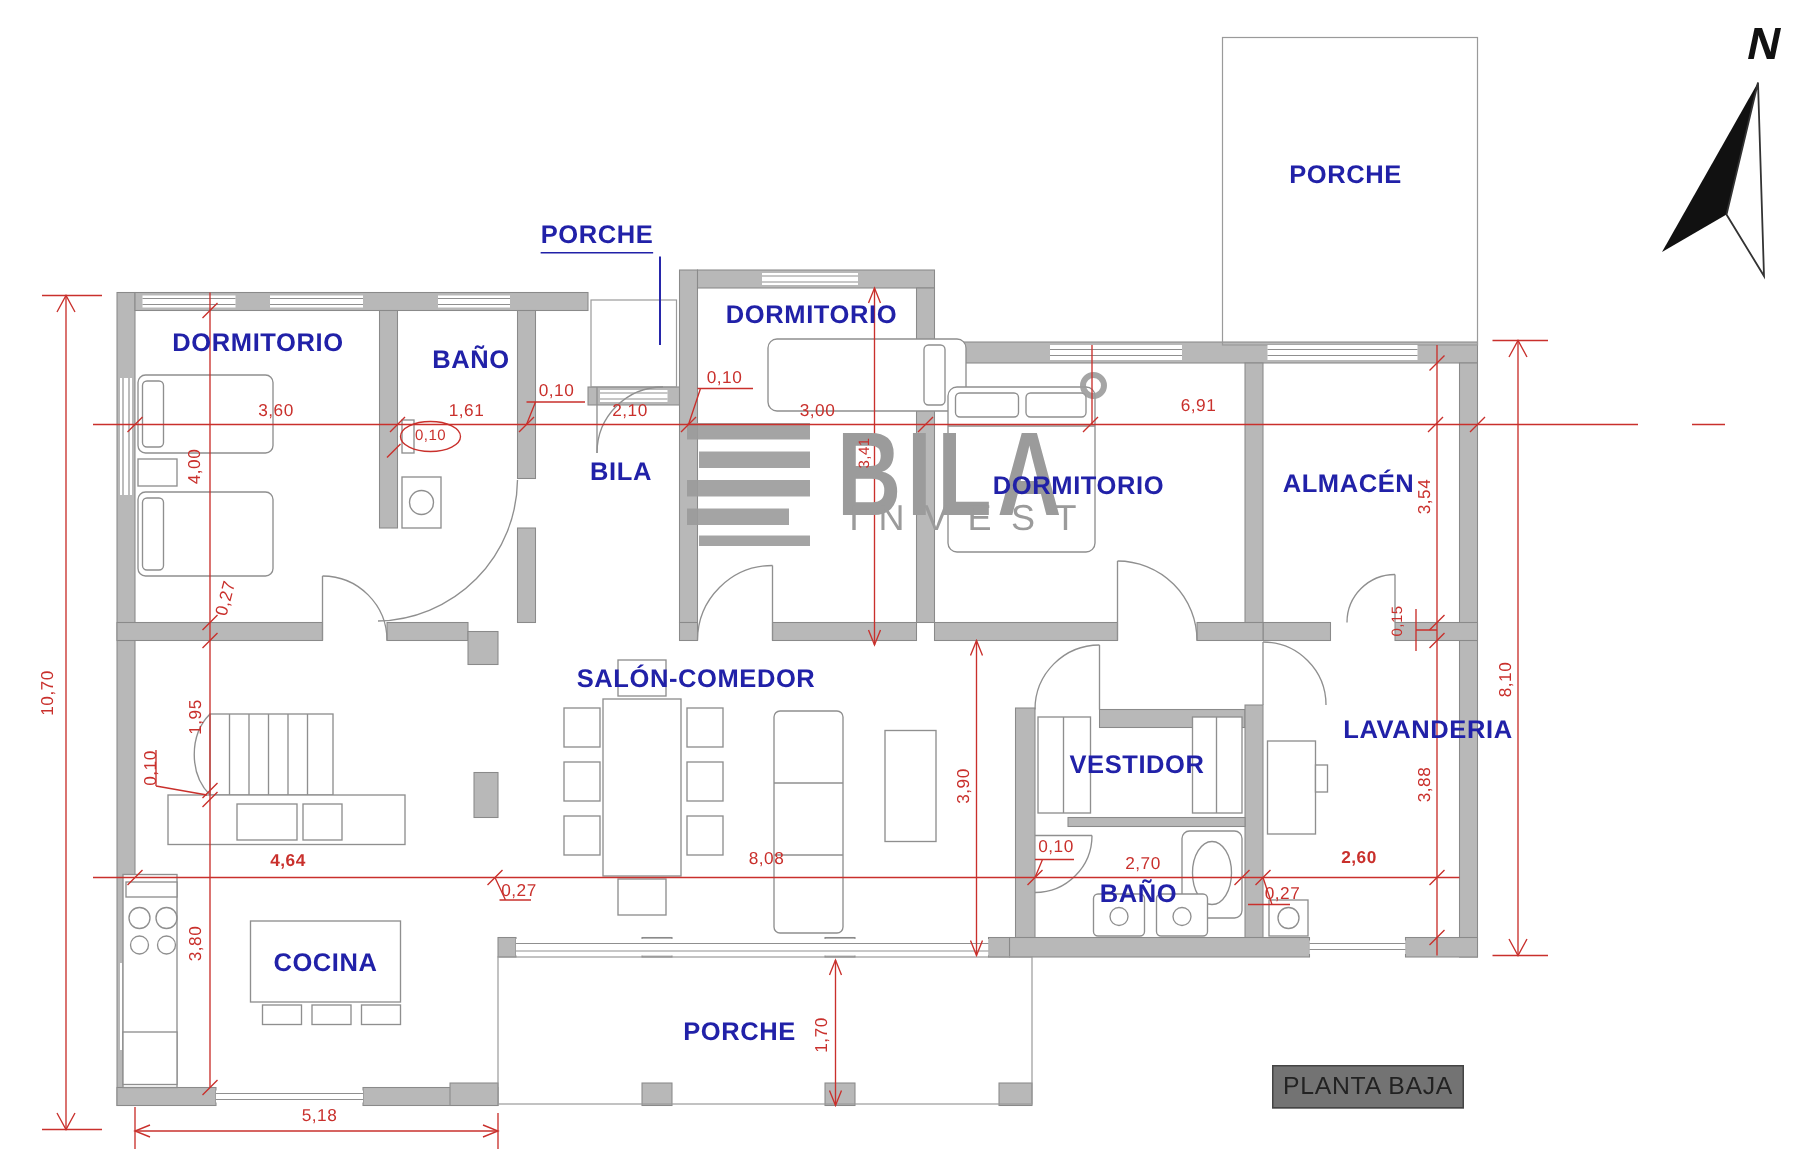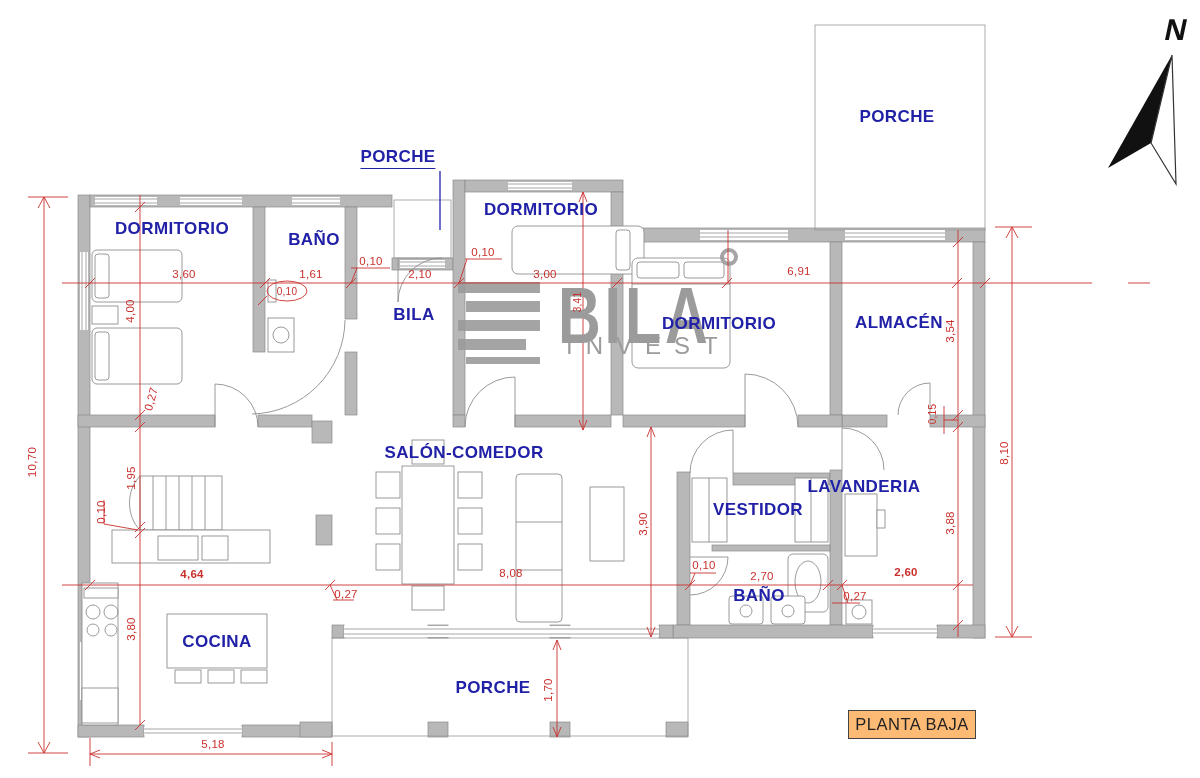--- a/index.html
+++ b/index.html
@@ -24,21 +24,21 @@
   .dim.v{transform:translate(-50%,-50%) rotate(-90deg);}
   .dim.s{font-size:10px;}
   .dim.sl{transform:translate(-50%,-50%) rotate(-75deg);}
   .logo-name{position:absolute;left:558px;top:276px;font-weight:bold;font-size:78px;
              color:#9b9b9b;letter-spacing:5px;transform:scale(.76,1.02);transform-origin:left top;
              z-index:3;line-height:1;}
   .logo-sub{position:absolute;left:566px;top:334px;font-size:24px;color:#9b9b9b;
             letter-spacing:13px;z-index:3;line-height:1;}
   .title-box{position:absolute;left:848px;top:710px;width:126px;height:27px;border:1.6px solid #444;
              display:flex;align-items:center;justify-content:center;font-size:16.5px;color:#222;
-             letter-spacing:.5px;z-index:5;background:#fdba74;}
+             letter-spacing:.5px;z-index:5;background:#737373;}
   .north-n{position:absolute;left:1176px;top:30px;transform:translate(-50%,-50%) skewX(-12deg);
            font-weight:bold;font-size:30px;color:#111;z-index:5;}
 </style>
 </head>
 <body>
 
 <div id="canvas">
 
 <svg id="plan-svg" width="1200" height="778" viewBox="0 0 1200 778">
 
@@ -321,21 +321,21 @@
   <span class="room-label" style="left:172px;top:229px;">DORMITORIO</span>
   <span class="room-label" style="left:314px;top:240px;">BAÑO</span>
   <span class="room-label u" style="left:398px;top:158px;">PORCHE</span>
   <span class="room-label" style="left:541px;top:210px;">DORMITORIO</span>
   <span class="room-label" style="left:414px;top:315px;">BILA</span>
   <span class="room-label" style="left:719px;top:324px;">DORMITORIO</span>
   <span class="room-label" style="left:899px;top:323px;text-align:center;">ALMACÉN</span>
   <span class="room-label" style="left:897px;top:117px;">PORCHE</span>
   <span class="room-label" style="left:464px;top:453px;">SALÓN-COMEDOR</span>
   <span class="room-label" style="left:758px;top:510px;">VESTIDOR</span>
-  <span class="room-label" style="left:864px;top:487px;">LAVANDERIA</span>
+  <span class="room-label" style="left:952px;top:487px;">LAVANDERIA</span>
   <span class="room-label" style="left:759px;top:596px;">BAÑO</span>
   <span class="room-label" style="left:217px;top:642px;">COCINA</span>
   <span class="room-label" style="left:493px;top:688px;">PORCHE</span>
 
   <span class="dim" style="left:184px;top:274px;">3,60</span>
   <span class="dim" style="left:311px;top:274px;">1,61</span>
   <span class="dim" style="left:371px;top:261px;">0,10</span>
   <span class="dim" style="left:420px;top:274px;">2,10</span>
   <span class="dim" style="left:483px;top:252px;">0,10</span>
   <span class="dim" style="left:545px;top:274px;">3,00</span>

